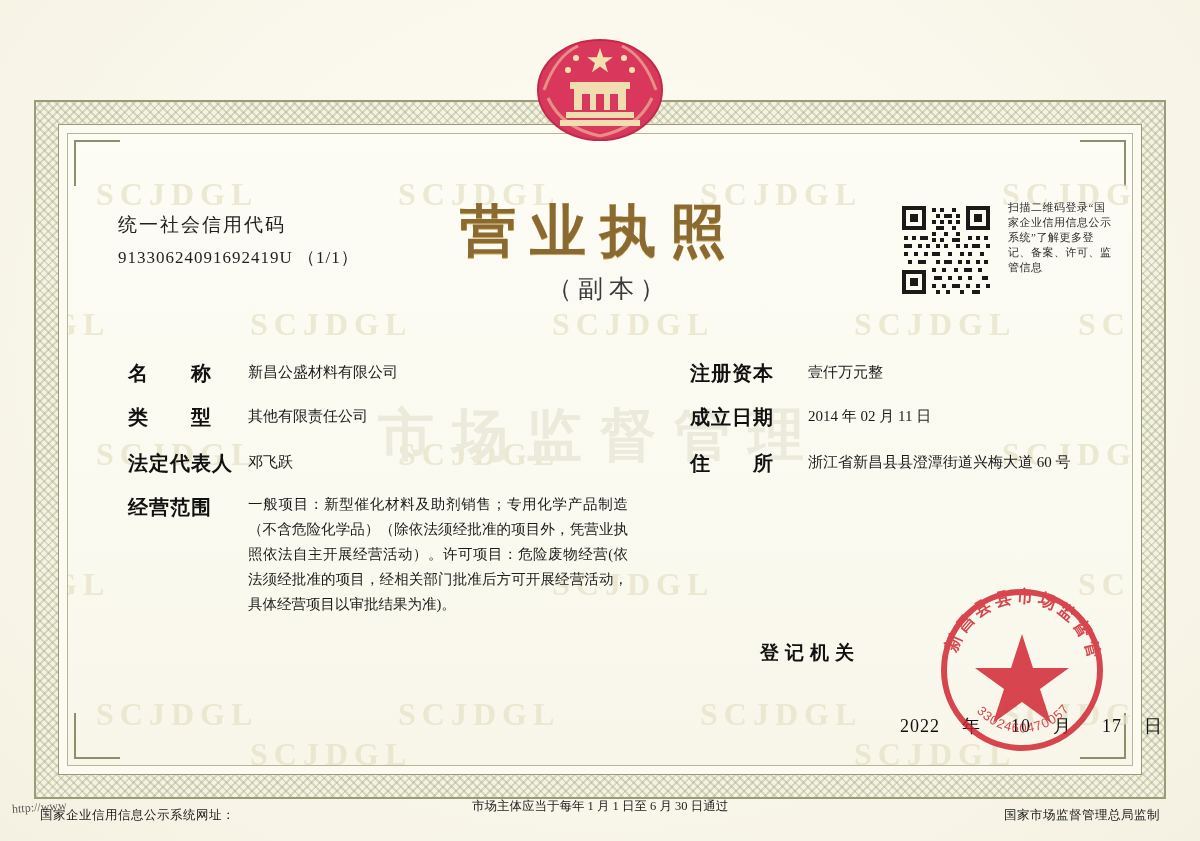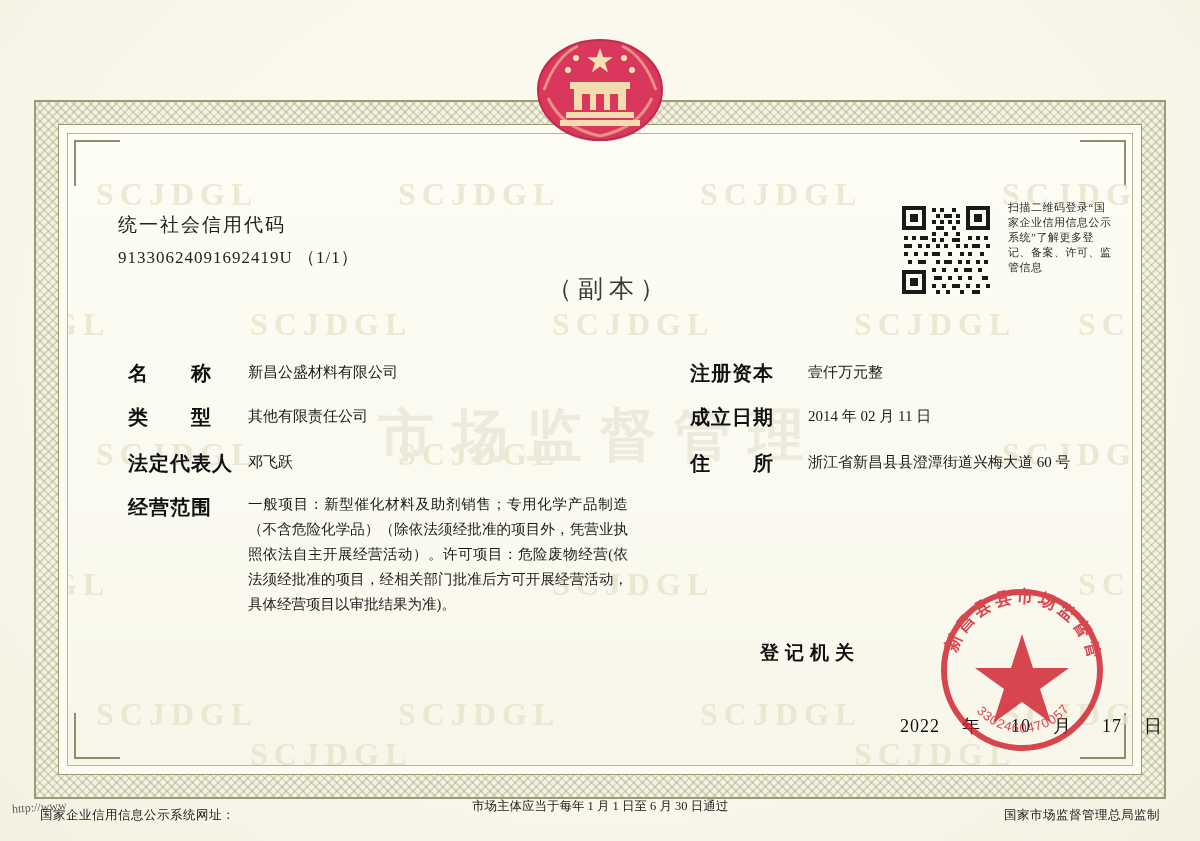--- a/index.html
+++ b/index.html
@@ -225,20 +225,21 @@
       <rect x="44" y="52" width="52" height="22" fill="#f2ddb0"></rect>
       <rect x="40" y="46" width="60" height="7" fill="#f2ddb0"></rect>
       <rect x="52" y="58" width="8" height="16" fill="#d9385c"></rect>
       <rect x="66" y="58" width="8" height="16" fill="#d9385c"></rect>
       <rect x="80" y="58" width="8" height="16" fill="#d9385c"></rect>
       <rect x="36" y="76" width="68" height="6" fill="#f2ddb0"></rect>
       <rect x="30" y="84" width="80" height="6" fill="#f2ddb0"></rect>
     </svg>
   </div>
 
+  <div class="title">营业执照</div>
   <div class="subtitle">（副本）</div>
 
   <div class="code-label">统一社会信用代码</div>
   <div class="code-value">91330624091692419U （1/1）</div>
 
   <div class="qr">
     <svg viewBox="0 0 96 96" width="96" height="96" shape-rendering="crispEdges">
       <rect width="96" height="96" fill="#fdfcf3"></rect>
       <g fill="#1a1a1a">
         <rect x="4" y="4" width="24" height="24"></rect>

